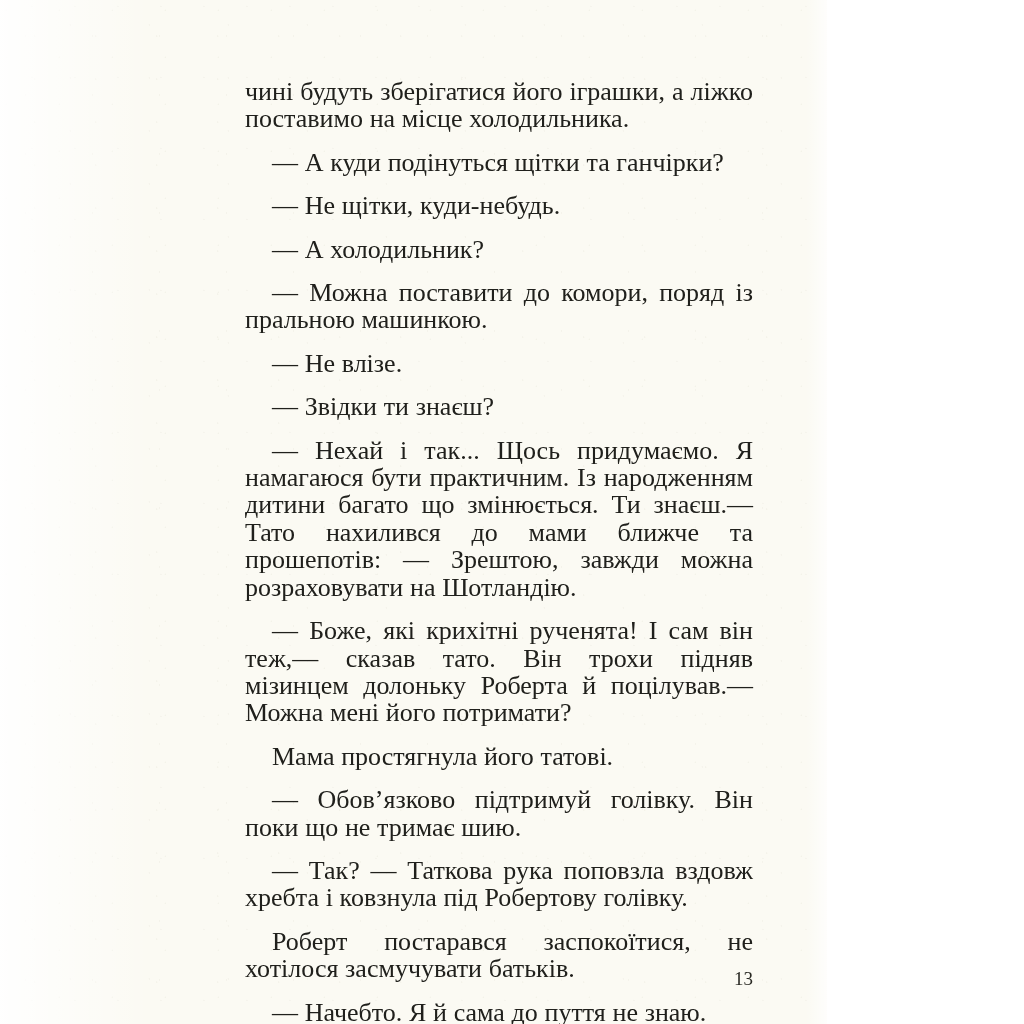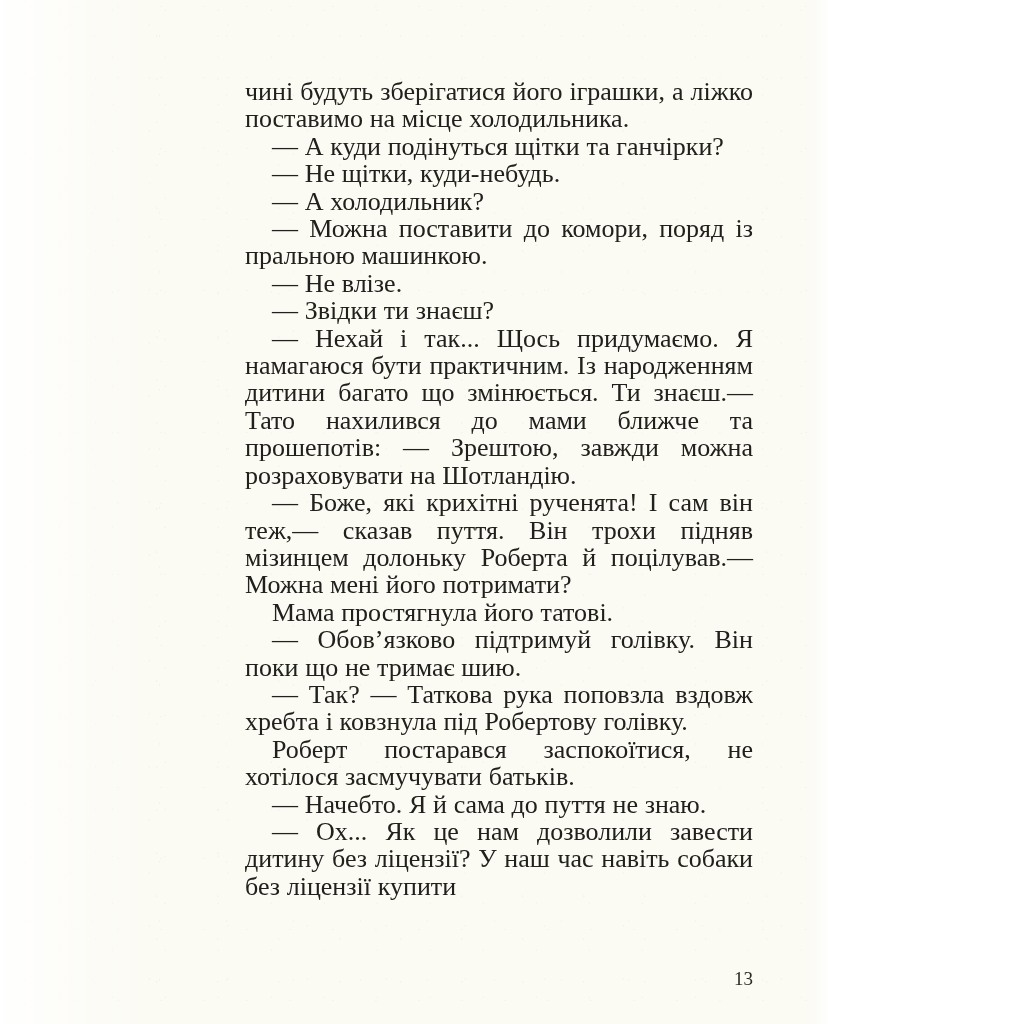--- a/index.html
+++ b/index.html
@@ -66,20 +66,21 @@
     hyphens: none;
     word-spacing: 0.2px;
   }
 
   .para {
     margin: 0;
     text-indent: 0;
   }
   .para.indent {
     text-indent: 27px;
+    margin-top: 16px;
   }
   
   .para { text-align: justify; }
   .para:last-child { }
 
   .page-number {
     position: absolute;
     left: 245px;
     top: 968px;
     width: 508px;
@@ -100,21 +101,21 @@
 
 <div class="text-block">
   <p class="para">чині будуть зберігатися його іграшки, а ліжко поставимо на місце холодильника.</p>
   <p class="para indent">— А куди подінуться щітки та ганчірки?</p>
   <p class="para indent">— Не щітки, куди-небудь.</p>
   <p class="para indent">— А холодильник?</p>
   <p class="para indent">— Можна поставити до комори, поряд із пральною машинкою.</p>
   <p class="para indent">— Не влізе.</p>
   <p class="para indent">— Звідки ти знаєш?</p>
   <p class="para indent">— Нехай і так... Щось придумаємо. Я намагаюся бути практичним. Із народженням дитини багато що змінюється. Ти знаєш.— Тато нахилився до мами ближче та прошепотів: — Зрештою, завжди можна розраховувати на Шотландію.</p>
-  <p class="para indent">— Боже, які крихітні рученята! І сам він теж,— сказав пуття. Він трохи підняв мізинцем долоньку Роберта й поцілував.— Можна мені його потримати?</p>
+  <p class="para indent">— Боже, які крихітні рученята! І сам він теж,— сказав тато. Він трохи підняв мізинцем долоньку Роберта й поцілував.— Можна мені його потримати?</p>
   <p class="para indent">Мама простягнула його татові.</p>
   <p class="para indent">— Обов’язково підтримуй голівку. Він поки що не тримає шию.</p>
   <p class="para indent">— Так? — Таткова рука поповзла вздовж хребта і ковзнула під Робертову голівку.</p>
   <p class="para indent">Роберт постарався заспокоїтися, не хотілося засмучувати батьків.</p>
   <p class="para indent">— Начебто. Я й сама до пуття не знаю.</p>
   <p class="para indent">— Ох... Як це нам дозволили завести дитину без ліцензії? У наш час навіть собаки без ліцензії купити</p>
 </div>
 
 <div class="page-number">13</div>
 

